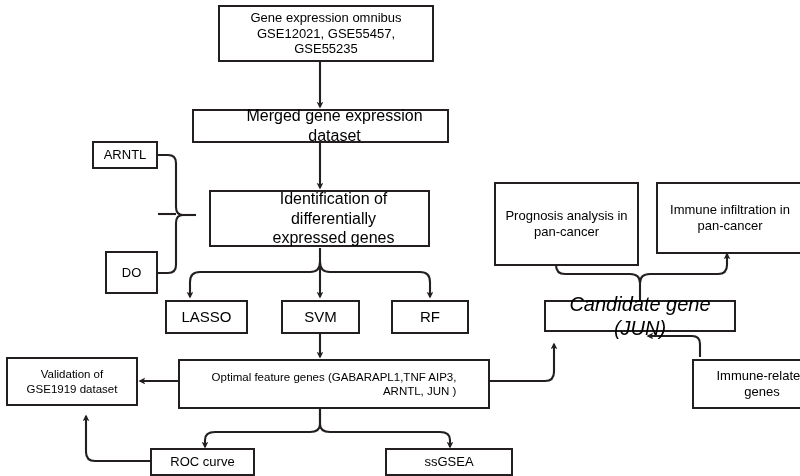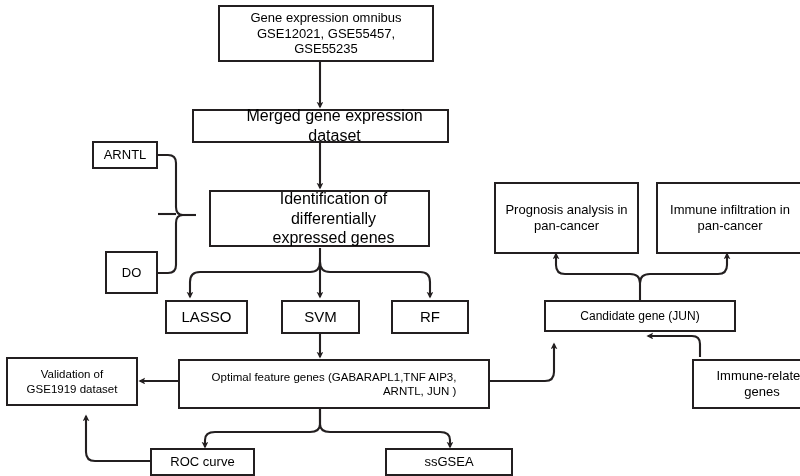--- a/index.html
+++ b/index.html
@@ -41,21 +41,21 @@
     padding: 0 4px;
     white-space: pre-line;
   }
   .rounded {
     border-radius: 0;
   }
   .fs13 { font-size: 13px; }
   .fs12 { font-size: 16px; padding-left: 28px; }
   .fs11 { font-size: 11.5px; }
   .fs15 { font-size: 15px; }
-  .fs16 { font-size: 12px; }
+  .fs16 { font-size: 20px; font-style: italic; }
 </style>
 </head>
 <body>
 
 <div id="canvas">
 
   <svg id="wires" viewBox="0 0 800 476">
     <defs>
       <marker id="arrow" markerWidth="9" markerHeight="9" refX="5.2" refY="3.4" orient="auto" markerUnits="userSpaceOnUse">
         <path d="M0,0 L6.8,3.4 L0,6.8 L1.6,3.4 z" fill="#231f20"></path>
@@ -143,21 +143,21 @@
   </div>
 
   <div class="node fs13" style="left:150px; top:448px; width:105px; height:28px;">
     <span class="label">ROC curve</span>
   </div>
 
   <div class="node fs13" style="left:385px; top:448px; width:128px; height:28px;">
     <span class="label">ssGSEA</span>
   </div>
 
-  <div class="node fs13" style="left:494px; top:182px; width:145px; height:72px;">
+  <div class="node fs13" style="left:494px; top:182px; width:145px; height:84px;">
     <span class="label">Prognosis analysis in
 pan-cancer</span>
   </div>
 
   <div class="node fs13" style="left:656px; top:182px; width:148px; height:72px;">
     <span class="label">Immune infiltration in
 pan-cancer</span>
   </div>
 
   <div class="node fs16" style="left:544px; top:300px; width:192px; height:32px;">

